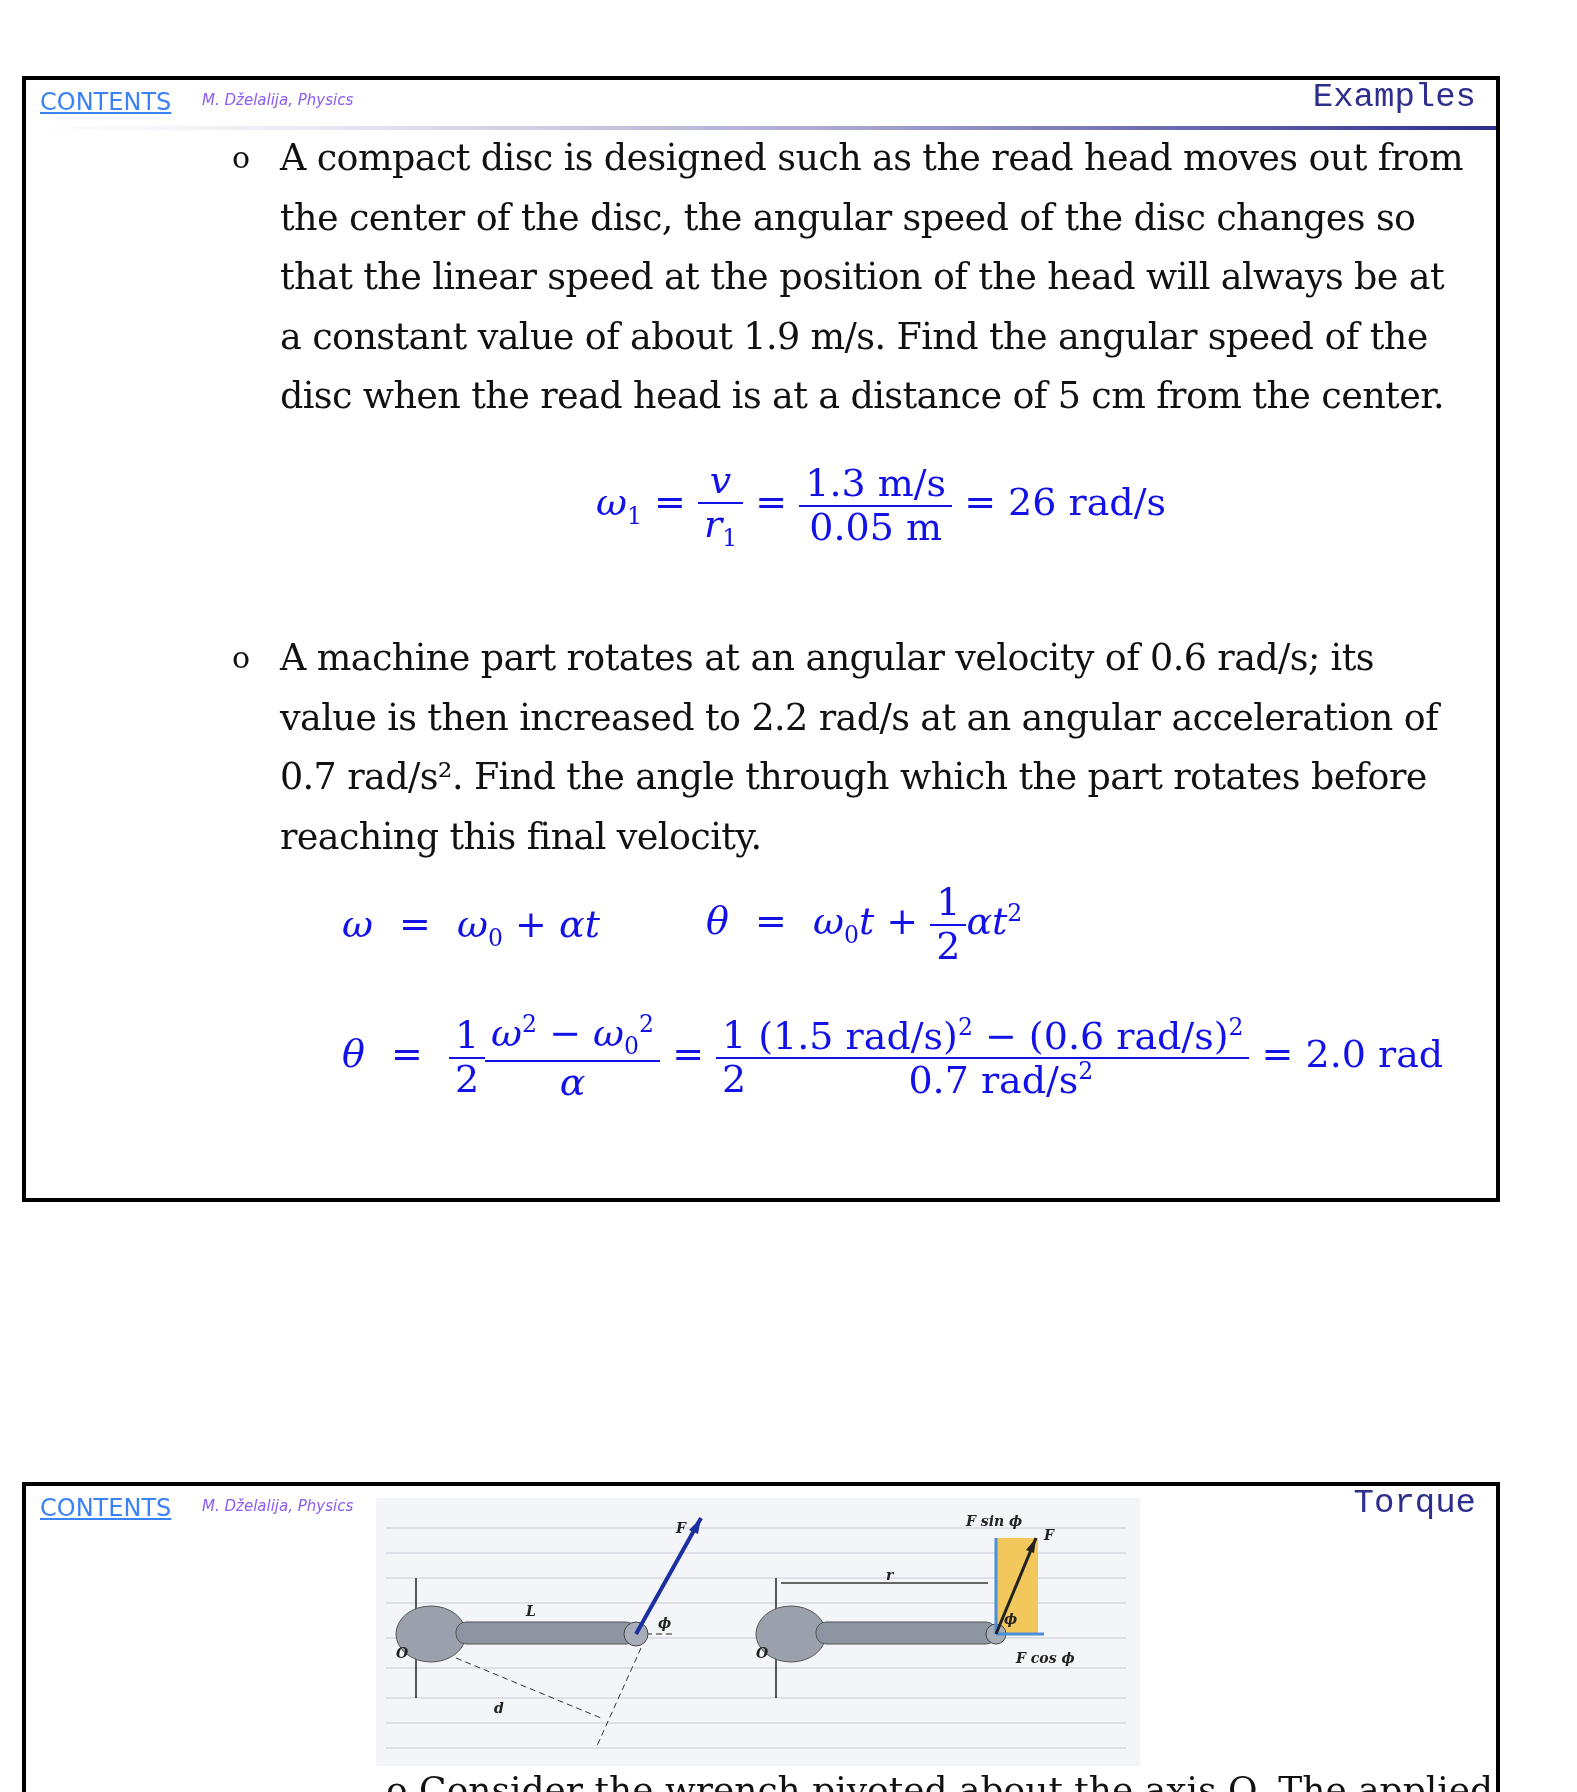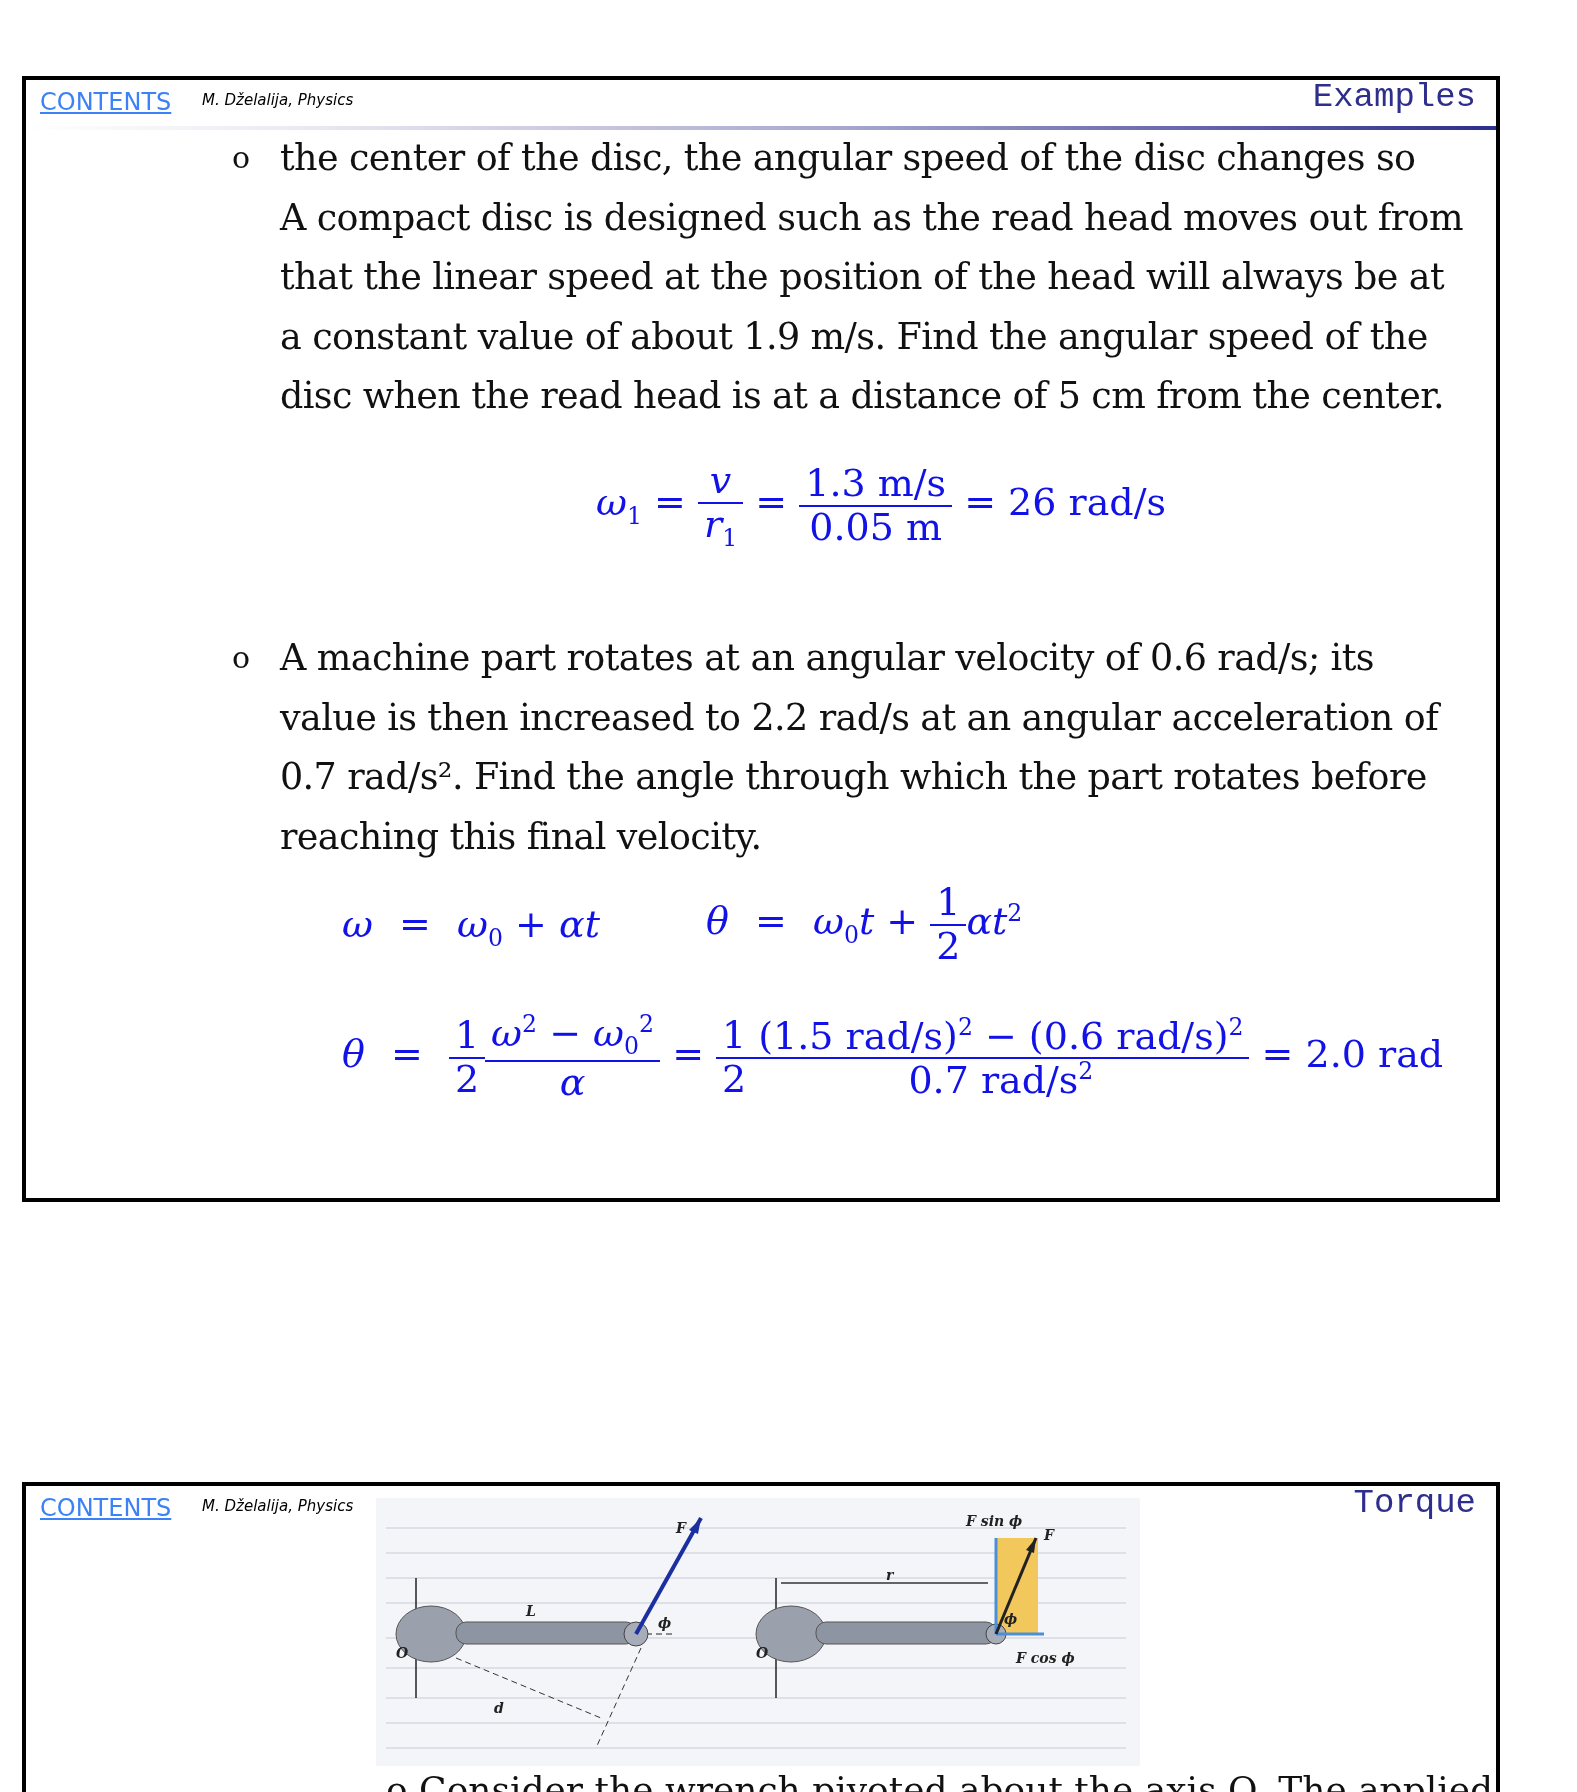--- a/index.html
+++ b/index.html
@@ -2,21 +2,21 @@
 <html><head>
 <meta charset="utf-8">
 <style>
   html, body { margin: 0; padding: 0; background: #ffffff; }
   body { width: 1577px; height: 1792px; position: relative; overflow: hidden; font-family: "DejaVu Serif", serif; }
   .slide { position: absolute; left: 22px; width: 1478px; border: 4px solid #000; background: #fff; box-sizing: border-box; overflow: hidden; }
   #slide1 { top: 76px; height: 1126px; }
   #slide2 { top: 1482px; height: 340px; }
   .hdr { position: absolute; left: 0; top: 0; right: 0; height: 52px; }
   .contents { position: absolute; left: 14px; top: 8px; font-family: "DejaVu Sans", sans-serif; font-size: 24px; color: #3b82f6; text-decoration: underline; cursor: pointer; }
-  .author { position: absolute; left: 176px; top: 11px; font-family: "DejaVu Sans", sans-serif; font-style: italic; font-size: 15px; color: #000000; }
+  .author { position: absolute; left: 176px; top: 11px; font-family: "DejaVu Sans", sans-serif; font-style: italic; font-size: 15px; color: #8b5cf6; }
   .title { position: absolute; right: 20px; top: -2px; font-family: Liberation Mono, monospace; font-size: 34px; color: #2e2e8c; text-align: center; }
   .rule { position: absolute; left: 0; right: 0; top: 46px; height: 4px; background: linear-gradient(to right, #ffffff 0%, #e8e8f2 20%, #a8a8d0 55%, #2e2e8c 100%); }
   .para { position: absolute; font-family: "DejaVu Serif", serif; font-size: 36.5px; line-height: 59.5px; color: #111; letter-spacing: -0.6px; }
   .para .bullet { position: absolute; left: -48px; top: 0; font-size: 30px; }
   .para .line { white-space: nowrap; display: block; }
   #p1 { left: 254px; top: 48px; }
   #p2 { left: 254px; top: 548px; }
   .math { position: absolute; color: #1212e6; font-family: "DejaVu Serif", serif; font-size: 38px; white-space: nowrap; margin-top: 32px; }
   .math i { font-style: italic; }
   .frac { display: inline-block; vertical-align: middle; text-align: center; position: relative; }
@@ -37,22 +37,22 @@
 <div class="slide" id="slide1">
   <div class="hdr">
     <span class="contents">CONTENTS</span>
     <span class="author">M. Dželalija, Physics</span>
     <span class="title">Examples</span>
     <div class="rule"></div>
   </div>
 
   <div class="para" id="p1">
     <span class="bullet">o</span>
+    <span class="line">A compact disc is designed such as the read head moves out from</span>
     <span class="line">the center of the disc, the angular speed of the disc changes so</span>
-    <span class="line">A compact disc is designed such as the read head moves out from</span>
     <span class="line">that the linear speed at the position of the head will always be at</span>
     <span class="line">a constant value of about 1.9 m/s. Find the angular speed of the</span>
     <span class="line">disc when the read head is at a distance of 5 cm from the center.</span>
   </div>
 
   <div class="math eq1">
     <i>ω</i><sub>1</sub>
     <span>=</span>
     <span class="frac">
       <i class="num">v</i>

